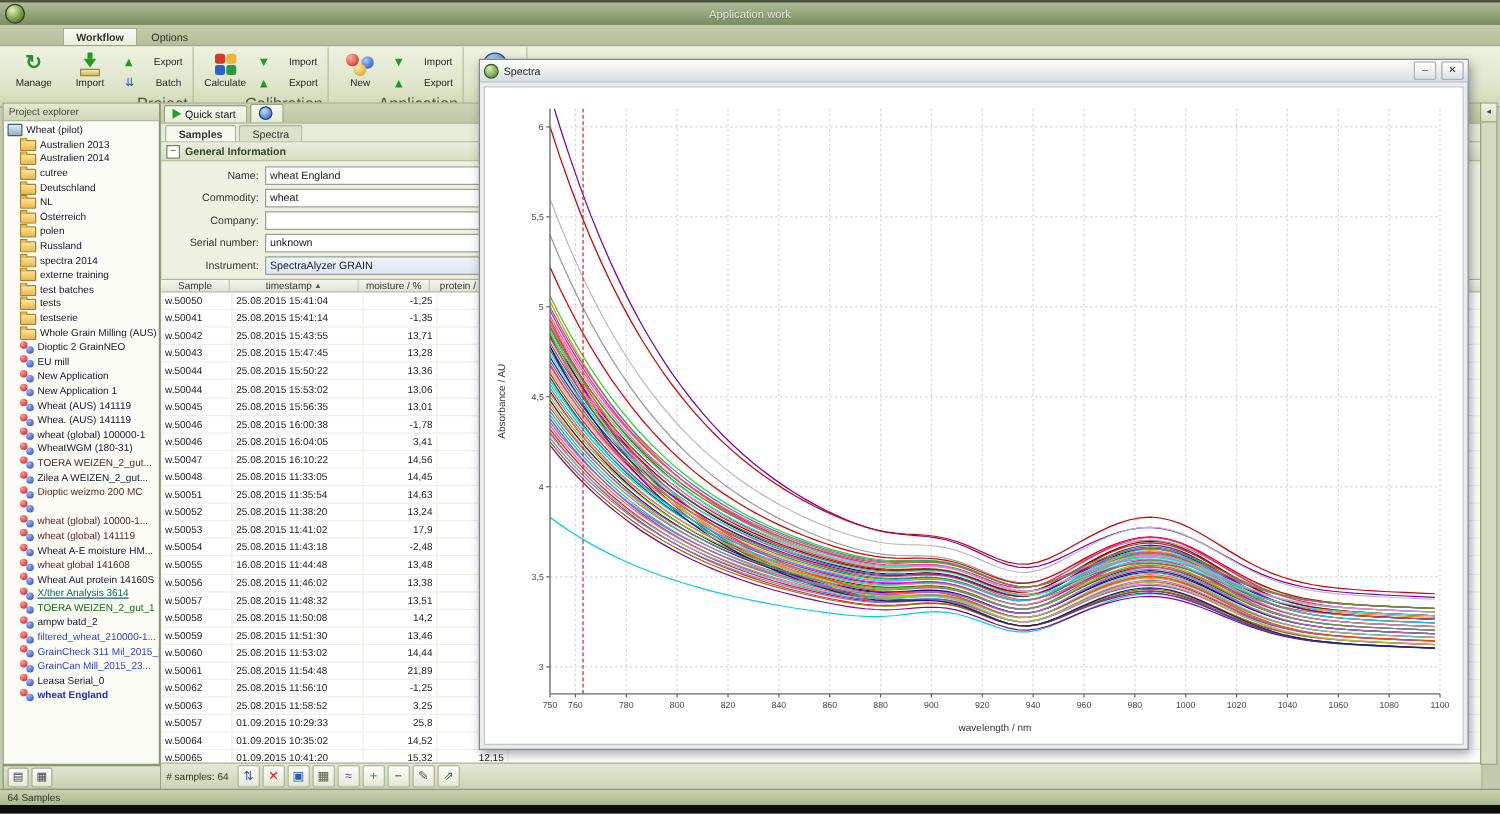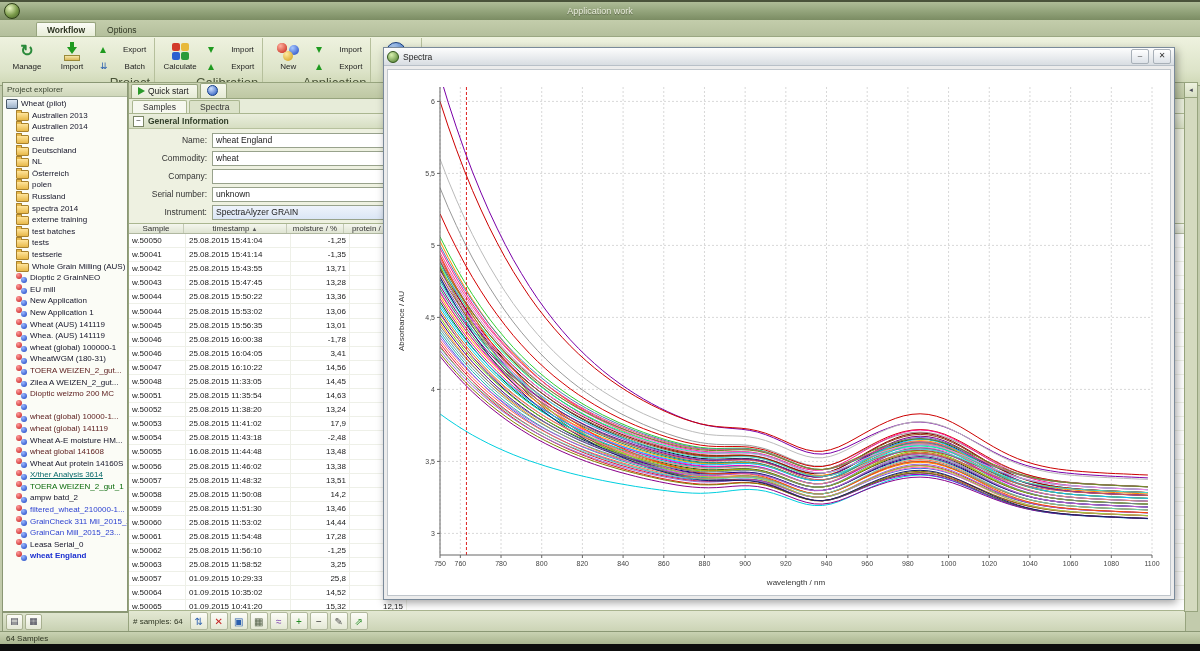--- a/index.html
+++ b/index.html
@@ -6,21 +6,21 @@
   body{width:1200px;height:651px;overflow:hidden;position:relative;
        font-family:"Liberation Sans",sans-serif;font-size:9px;color:#1a1a1a;background:#c2cbac}
   
   .titlebar{height:18px;background:linear-gradient(#aebc97,#8fa077 60%,#7b8c63);
             border-top:2px solid #49523a;display:flex;align-items:center;position:relative}
   .orb{width:14px;height:14px;border-radius:50%;margin-left:4px;
        background:radial-gradient(circle at 35% 30%,#e8f5c0,#7a9a4a 55%,#3f5a22);border:1px solid #2f4018}
   .title-text{position:absolute;left:0;right:0;text-align:center;color:#e9ecdc;font-size:9px;text-shadow:0 1px 1px #5a6648}
   
   .ribbon-tabs{height:16px;background:linear-gradient(#c3cdab,#b4bf9c);display:flex;align-items:flex-end;
-               padding-left:36px;border-bottom:1px solid #9aa782}
+               padding-left:50px;border-bottom:1px solid #9aa782}
   .rtab{padding:2px 10px 1px 10px;font-size:8.5px;color:#2e3522;border:1px solid transparent;border-bottom:none;
         border-radius:2px 2px 0 0;cursor:default}
   .rtab.active{background:linear-gradient(#fbfcf6,#e8edd8);border-color:#97a47e;font-weight:bold}
   
   .ribbon{height:46px;background:linear-gradient(#eef2df,#dde4c9 70%,#cfd8b6);border-bottom:1px solid #95a27c;
           display:flex;align-items:stretch;padding:1px 2px}
   .rgroup{display:flex;flex-direction:column;border-right:1px solid #b6c09c;padding:1px 4px 0 4px}
   .rgroup-buttons{display:flex;flex:1;align-items:stretch;gap:3px}
   .rgroup-label{text-align:right;font-size:13px;color:#4a5438;padding:1px 0;min-height:9px}
   .rbtn-lg{width:40px;display:flex;flex-direction:column;align-items:center;padding-top:2px;border:1px solid transparent;border-radius:2px}
@@ -69,21 +69,21 @@
   
   .main{position:absolute;left:128px;top:82px;width:1056px;height:548px;background:#eef1e1;border:1px solid #97a47e;
         display:flex;flex-direction:column}
   .qbar{height:15px;background:linear-gradient(#cdd5b6,#bec8a3);display:flex;align-items:flex-end;padding-left:2px;border-bottom:1px solid #97a47e}
   .qtab{display:flex;align-items:center;gap:3px;padding:1px 8px 2px 6px;font-size:8.5px;
         background:linear-gradient(#f7f9ee,#e6ebd6);border:1px solid #97a47e;border-bottom:none;border-radius:2px 2px 0 0;margin-right:2px}
   .qs-icon{width:0;height:0;border:4px solid transparent;border-right:none;border-left:7px solid #2a9a2a;display:inline-block}
   .doc-orb{width:9px;height:9px;border-radius:50%;background:radial-gradient(circle at 35% 30%,#cfe0ff,#2255bb);border:1px solid #16408a;display:inline-block}
   .stabs{height:14px;background:#e7ecd9;border-bottom:1px solid #aab690;display:flex;align-items:flex-end;padding-left:3px}
   .stab{padding:1px 10px;font-size:8.5px;border:1px solid #aab690;border-bottom:none;border-radius:2px 2px 0 0;background:#dbe2c9;margin-right:2px;color:#333}
-  .stab.active{background:#f6f8ef;font-weight:normal}
+  .stab.active{background:#f6f8ef;font-weight:bold}
   .gi-header{height:14px;display:flex;align-items:center;gap:4px;background:linear-gradient(#eaeedd,#d6dec2);
              border-bottom:1px solid #b7c19e;padding-left:4px;font-weight:bold;font-size:8.5px;color:#33402a}
   .collapse-box{width:9px;height:9px;border:1px solid #7a8565;background:#fff;line-height:7px;text-align:center;font-size:8px;color:#333;font-weight:normal}
   .form{padding:2px 0}
   .frow{display:flex;align-items:center;height:18px}
   .flabel{width:78px;text-align:right;padding-right:5px;color:#333;font-size:8.5px}
   .finput{width:210px;height:13px;border:1px solid #98a28c;background:#fff;font-size:8.5px;padding:0 3px;display:flex;align-items:center;overflow:hidden}
   .finput.select{background:linear-gradient(#eef3fb,#dbe6f6);justify-content:space-between}
   .caret{width:0;height:0;border:3px solid transparent;border-bottom:none;border-top:4px solid #445;margin-left:4px}
   .table{flex:1;background:#fff;border-top:1px solid #aab690;overflow:hidden;display:flex;flex-direction:column}
@@ -566,21 +566,21 @@
         </div>
         <div class="trow">
           <div class="td c0">w.50060</div>
           <div class="td c1">25.08.2015 11:53:02</div>
           <div class="td c2 num">14,44</div>
           <div class="td c3 num">-1,43</div>
         </div>
         <div class="trow">
           <div class="td c0">w.50061</div>
           <div class="td c1">25.08.2015 11:54:48</div>
-          <div class="td c2 num">17,28</div>
+          <div class="td c2 num">21,89</div>
           <div class="td c3 num">3,85</div>
         </div>
         <div class="trow">
           <div class="td c0">w.50062</div>
           <div class="td c1">25.08.2015 11:56:10</div>
           <div class="td c2 num">-1,25</div>
           <div class="td c3 num">-2,78</div>
         </div>
         <div class="trow">
           <div class="td c0">w.50063</div>

